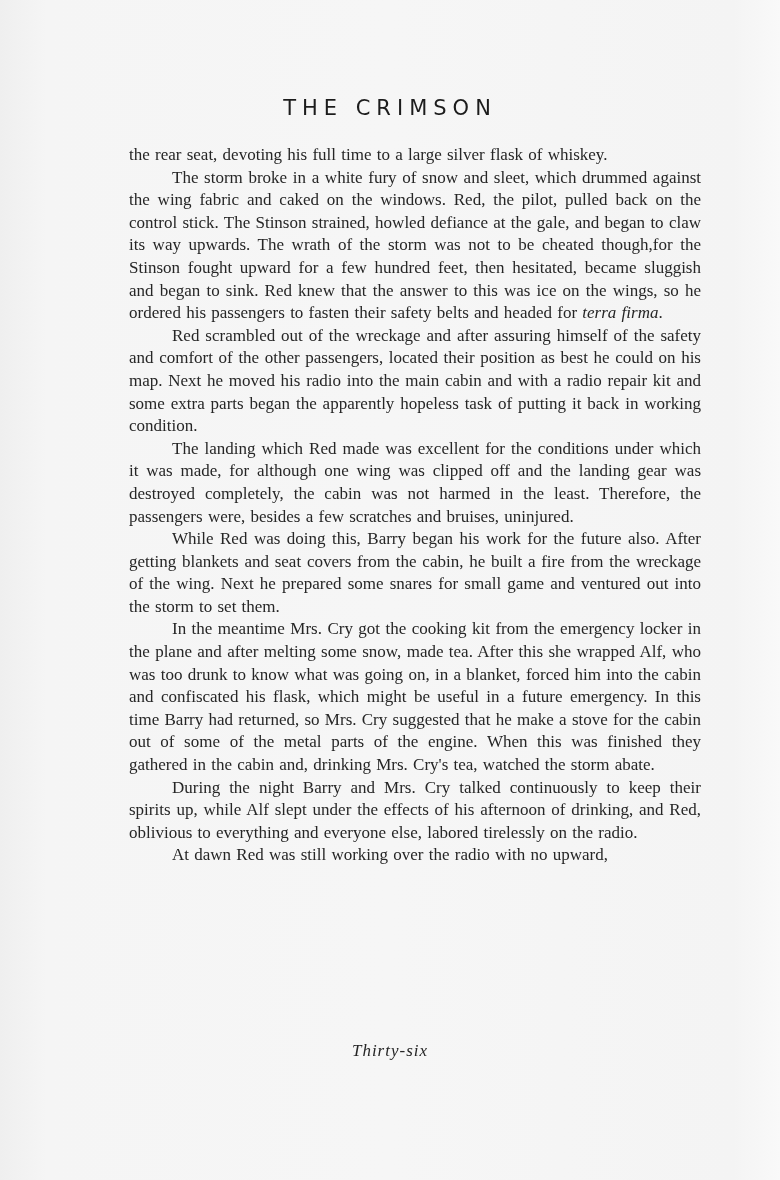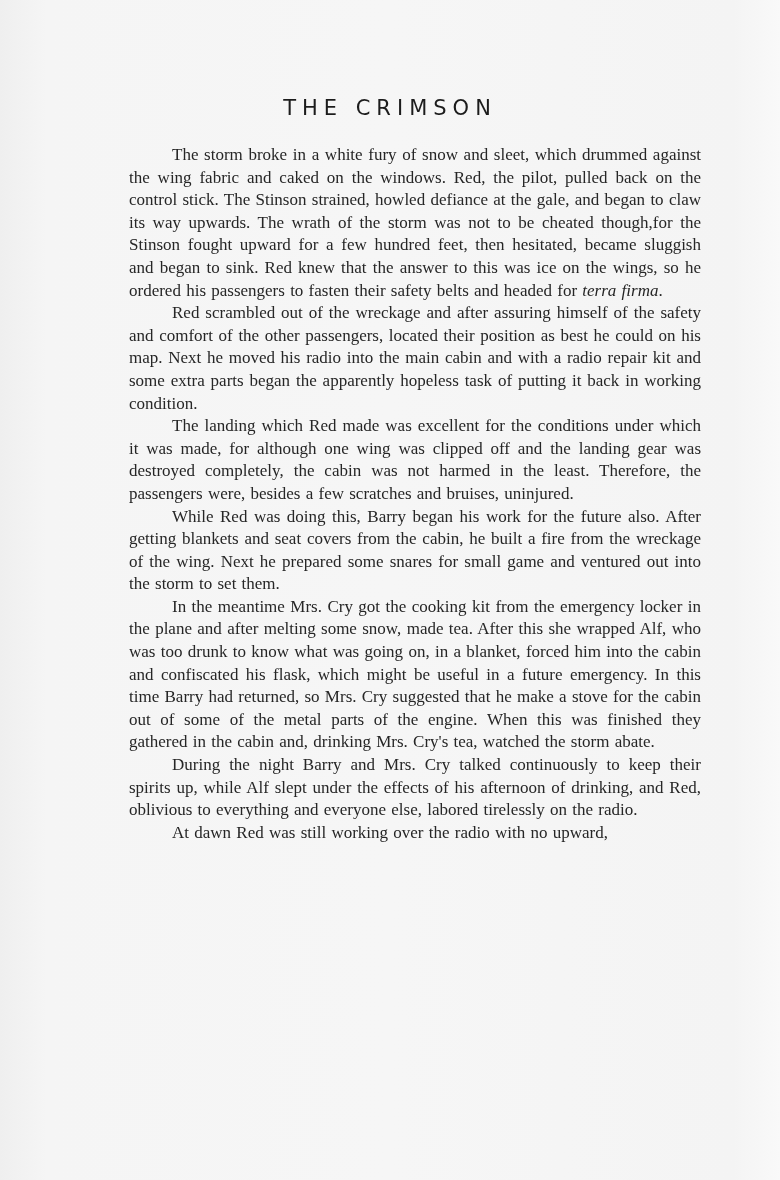--- a/index.html
+++ b/index.html
@@ -67,23 +67,25 @@
     }
   </style>
 </head>
 <body>
 
 <div class="page">
 
   <h1 class="running-head">THE CRIMSON</h1>
 
   <div class="body-text">
+    <p class="first">the rear seat, devoting his full time to a large silver flask of whiskey.</p>
     <p><span>The storm broke in a white fury of snow and sleet, which drummed against the wing fabric and caked on the windows. Red, the pilot, pulled back on the control stick. The Stinson strained, howled defiance at the gale, and began to claw its way upwards. The wrath of the storm was not to be cheated though,for the Stinson fought upward for a few hundred feet, then hesitated, became sluggish and began to sink. Red knew that the answer to this was ice on the wings, so he ordered his passengers to fasten their safety belts and headed for</span> <em>terra firma</em><span>.</span></p>
     <p>Red scrambled out of the wreckage and after assuring himself of the safety and comfort of the other passengers, located their position as best he could on his map. Next he moved his radio into the main cabin and with a radio repair kit and some extra parts began the apparently hopeless task of putting it back in working condition.</p>
     <p>The landing which Red made was excellent for the conditions under which it was made, for although one wing was clipped off and the landing gear was destroyed completely, the cabin was not harmed in the least. Therefore, the passengers were, besides a few scratches and bruises, uninjured.</p>
     <p>While Red was doing this, Barry began his work for the future also. After getting blankets and seat covers from the cabin, he built a fire from the wreckage of the wing. Next he prepared some snares for small game and ventured out into the storm to set them.</p>
     <p>In the meantime Mrs. Cry got the cooking kit from the emergency locker in the plane and after melting some snow, made tea. After this she wrapped Alf, who was too drunk to know what was going on, in a blanket, forced him into the cabin and confiscated his flask, which might be useful in a future emergency. In this time Barry had returned, so Mrs. Cry suggested that he make a stove for the cabin out of some of the metal parts of the engine. When this was finished they gathered in the cabin and, drinking Mrs. Cry's tea, watched the storm abate.</p>
     <p>During the night Barry and Mrs. Cry talked continuously to keep their spirits up, while Alf slept under the effects of his afternoon of drinking, and Red, oblivious to everything and everyone else, labored tirelessly on the radio.</p>
     <p>At dawn Red was still working over the radio with no upward,</p>
   </div>
 
+  <div class="folio">Thirty-six</div>
 
 </div>
 
 </body></html>

